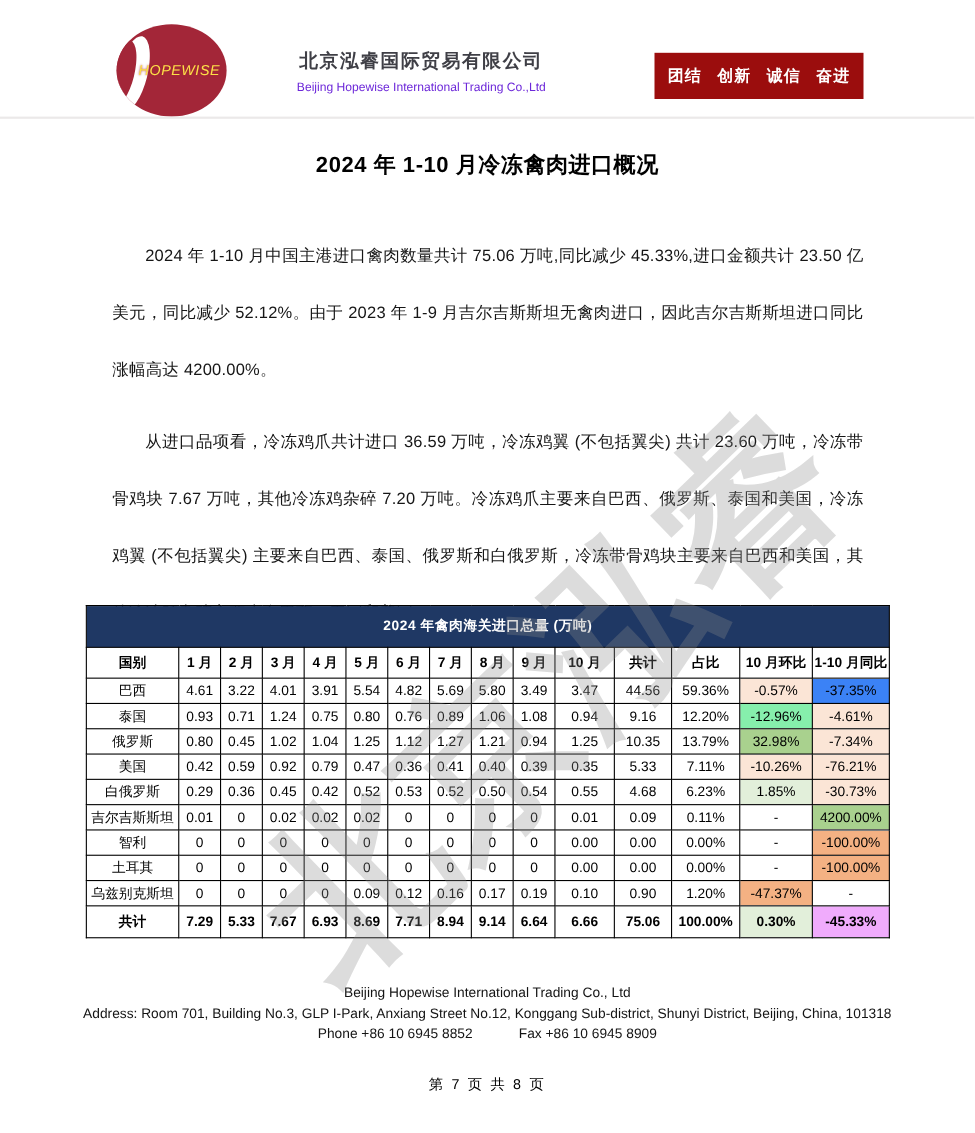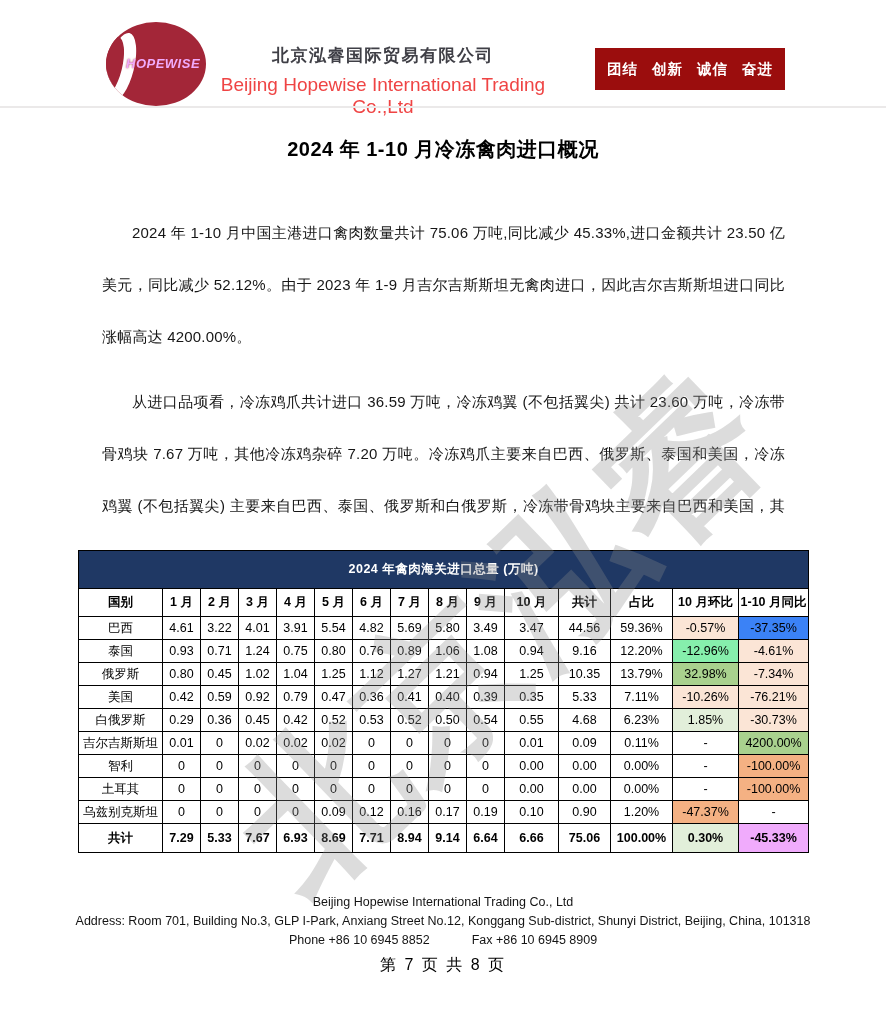--- a/index.html
+++ b/index.html
@@ -33,34 +33,34 @@
     transform: rotate(14deg);
   }
   .logo-globe::after { 
     content: ""; position: absolute;
     left: -6px; top: 14px; width: 22px; height: 62px;
     background: #A32638; border-radius: 50%;
     transform: rotate(14deg);
   }
   .logo-text {
     position: absolute; left: 20px; top: 34px; z-index: 2;
-    color: #f0abfc; font-weight: bold; font-style: italic;
+    color: #fde047; font-weight: normal; font-style: italic;
     font-size: 13px; letter-spacing: 0.5px;
     text-shadow: 0 0 2px #A32638;
   }
   .company-names {
     position: absolute; left: 218px; top: 44px; width: 330px;
     text-align: center;
   }
   .company-cn {
     font-family: "Liberation Serif", serif;
     font-size: 17px; font-weight: bold; color: #3f3f46;
     letter-spacing: 1.5px;
   }
-  .company-en { font-size: 19px; color: #ef4444; margin-top: 7px; }
+  .company-en { font-size: 11px; color: #6d28d9; margin-top: 7px; }
   .slogan {
     position: absolute; left: 595px; top: 48px; width: 190px; height: 42px;
     color: #ffffff; font-weight: bold; font-size: 14.5px;
     display: flex; align-items: center; justify-content: center;
     letter-spacing: 1px; word-spacing: 9px;
   }
 
   
   .doc-title {
     position: absolute; top: 136px; left: 0; width: 100%;
@@ -107,21 +107,21 @@
 
   
   .footer {
     position: absolute; top: 893px; left: 0; width: 100%;
     text-align: center; font-size: 12.5px; color: #141414;
     line-height: 19px;
   }
   .footer .phone-line span { display: inline-block; }
   .footer .phone-gap { width: 42px; }
   .page-num {
-    margin-top: 5px; font-size: 16px; letter-spacing: 2px; color: #000;
+    margin-top: 26px; font-size: 13px; letter-spacing: 2px; color: #000;
   }
 </style>
 </head>
 <body>
 
 <div class="page">
 
   <div>
     <div class="logo">
       <div class="logo-globe" style="background: rgb(163, 38, 56);">

